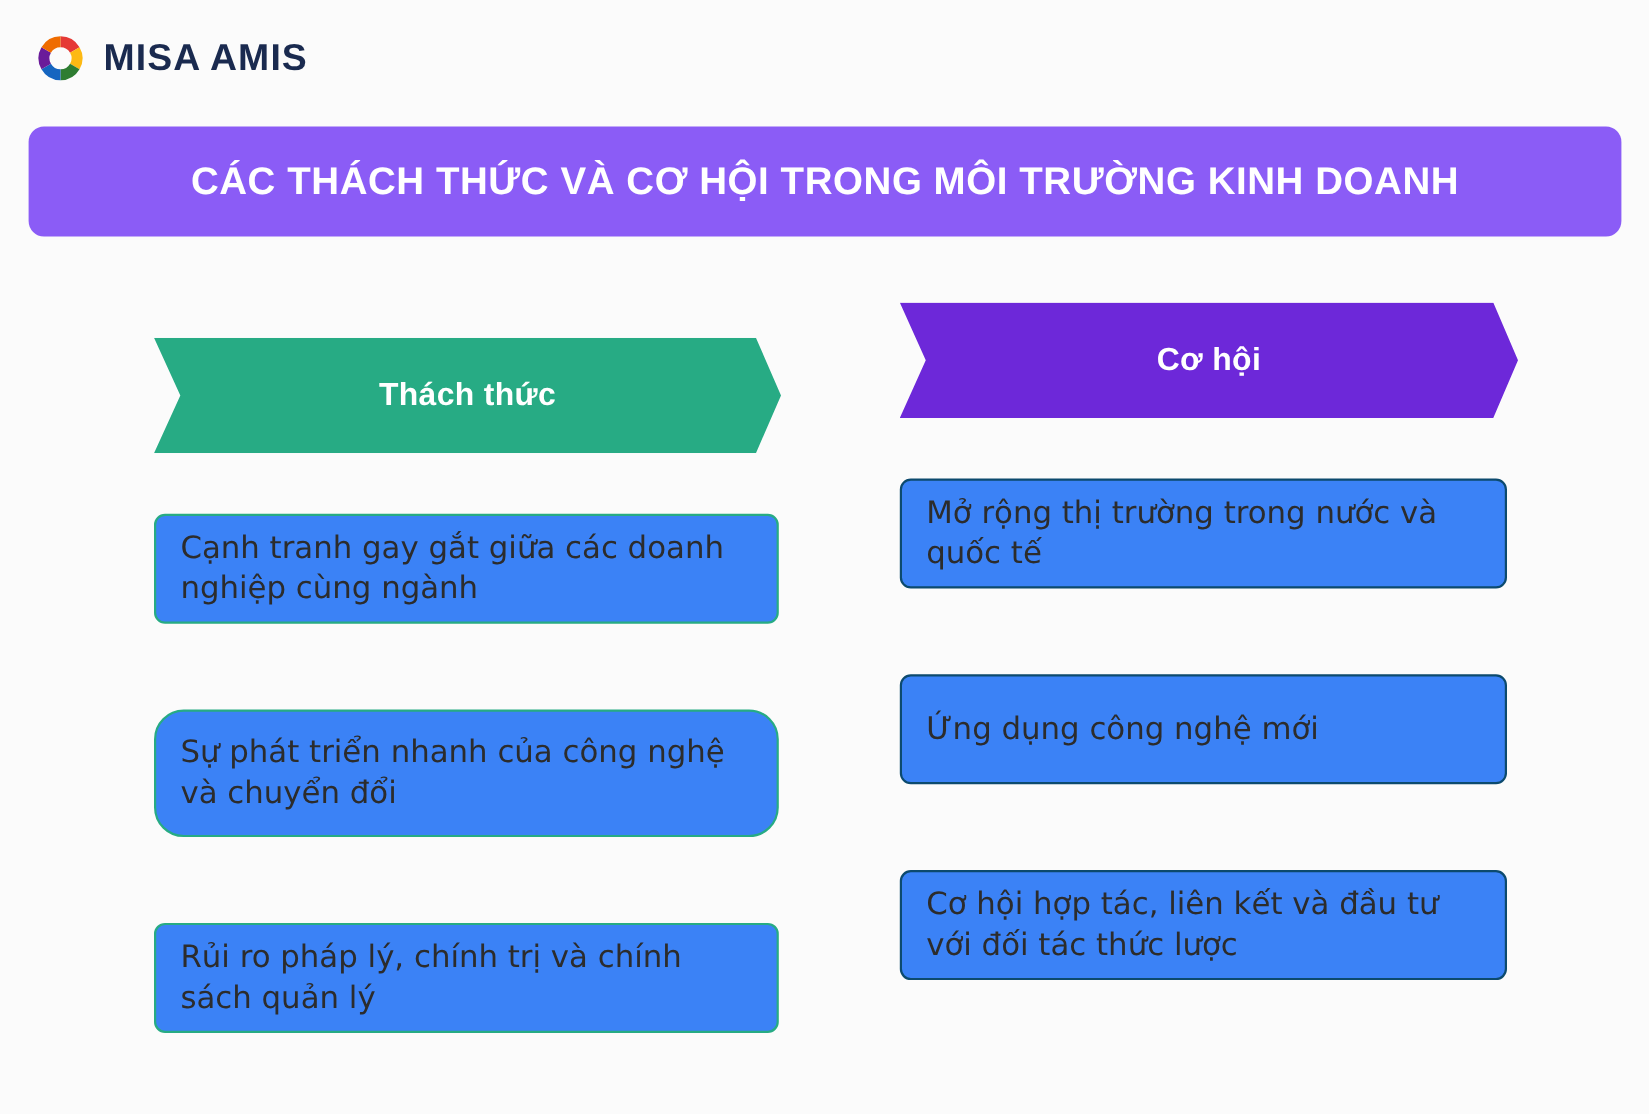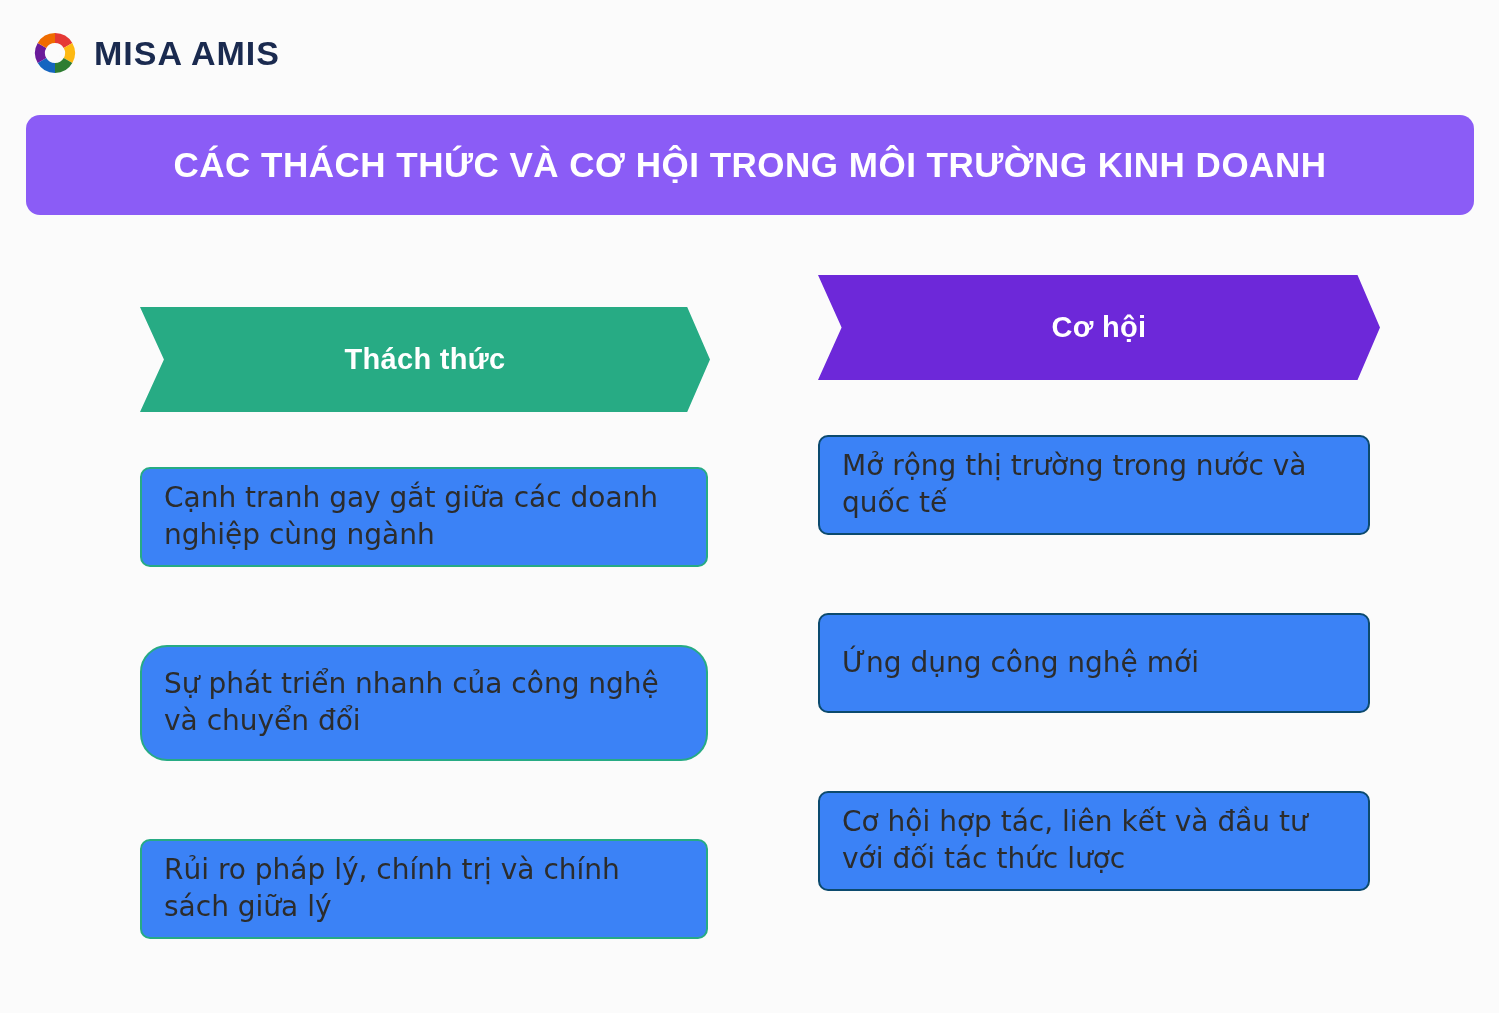--- a/index.html
+++ b/index.html
@@ -164,21 +164,21 @@
       <span class="banner-label">Thách thức</span>
     </div>
     <div class="items">
       <div class="item-box">
         <span class="item-text">Cạnh tranh gay gắt giữa các doanh nghiệp cùng ngành</span>
       </div>
       <div class="item-box">
         <span class="item-text">Sự phát triển nhanh của công nghệ và chuyển đổi</span>
       </div>
       <div class="item-box">
-        <span class="item-text">Rủi ro pháp lý, chính trị và chính sách giữa lý</span>
+        <span class="item-text">Rủi ro pháp lý, chính trị và chính sách quản lý</span>
       </div>
     </div>
   </div>
 
   <div class="column right">
     <div class="banner blue">
       <span class="banner-label">Cơ hội</span>
     </div>
     <div class="items">
       <div class="item-box">

